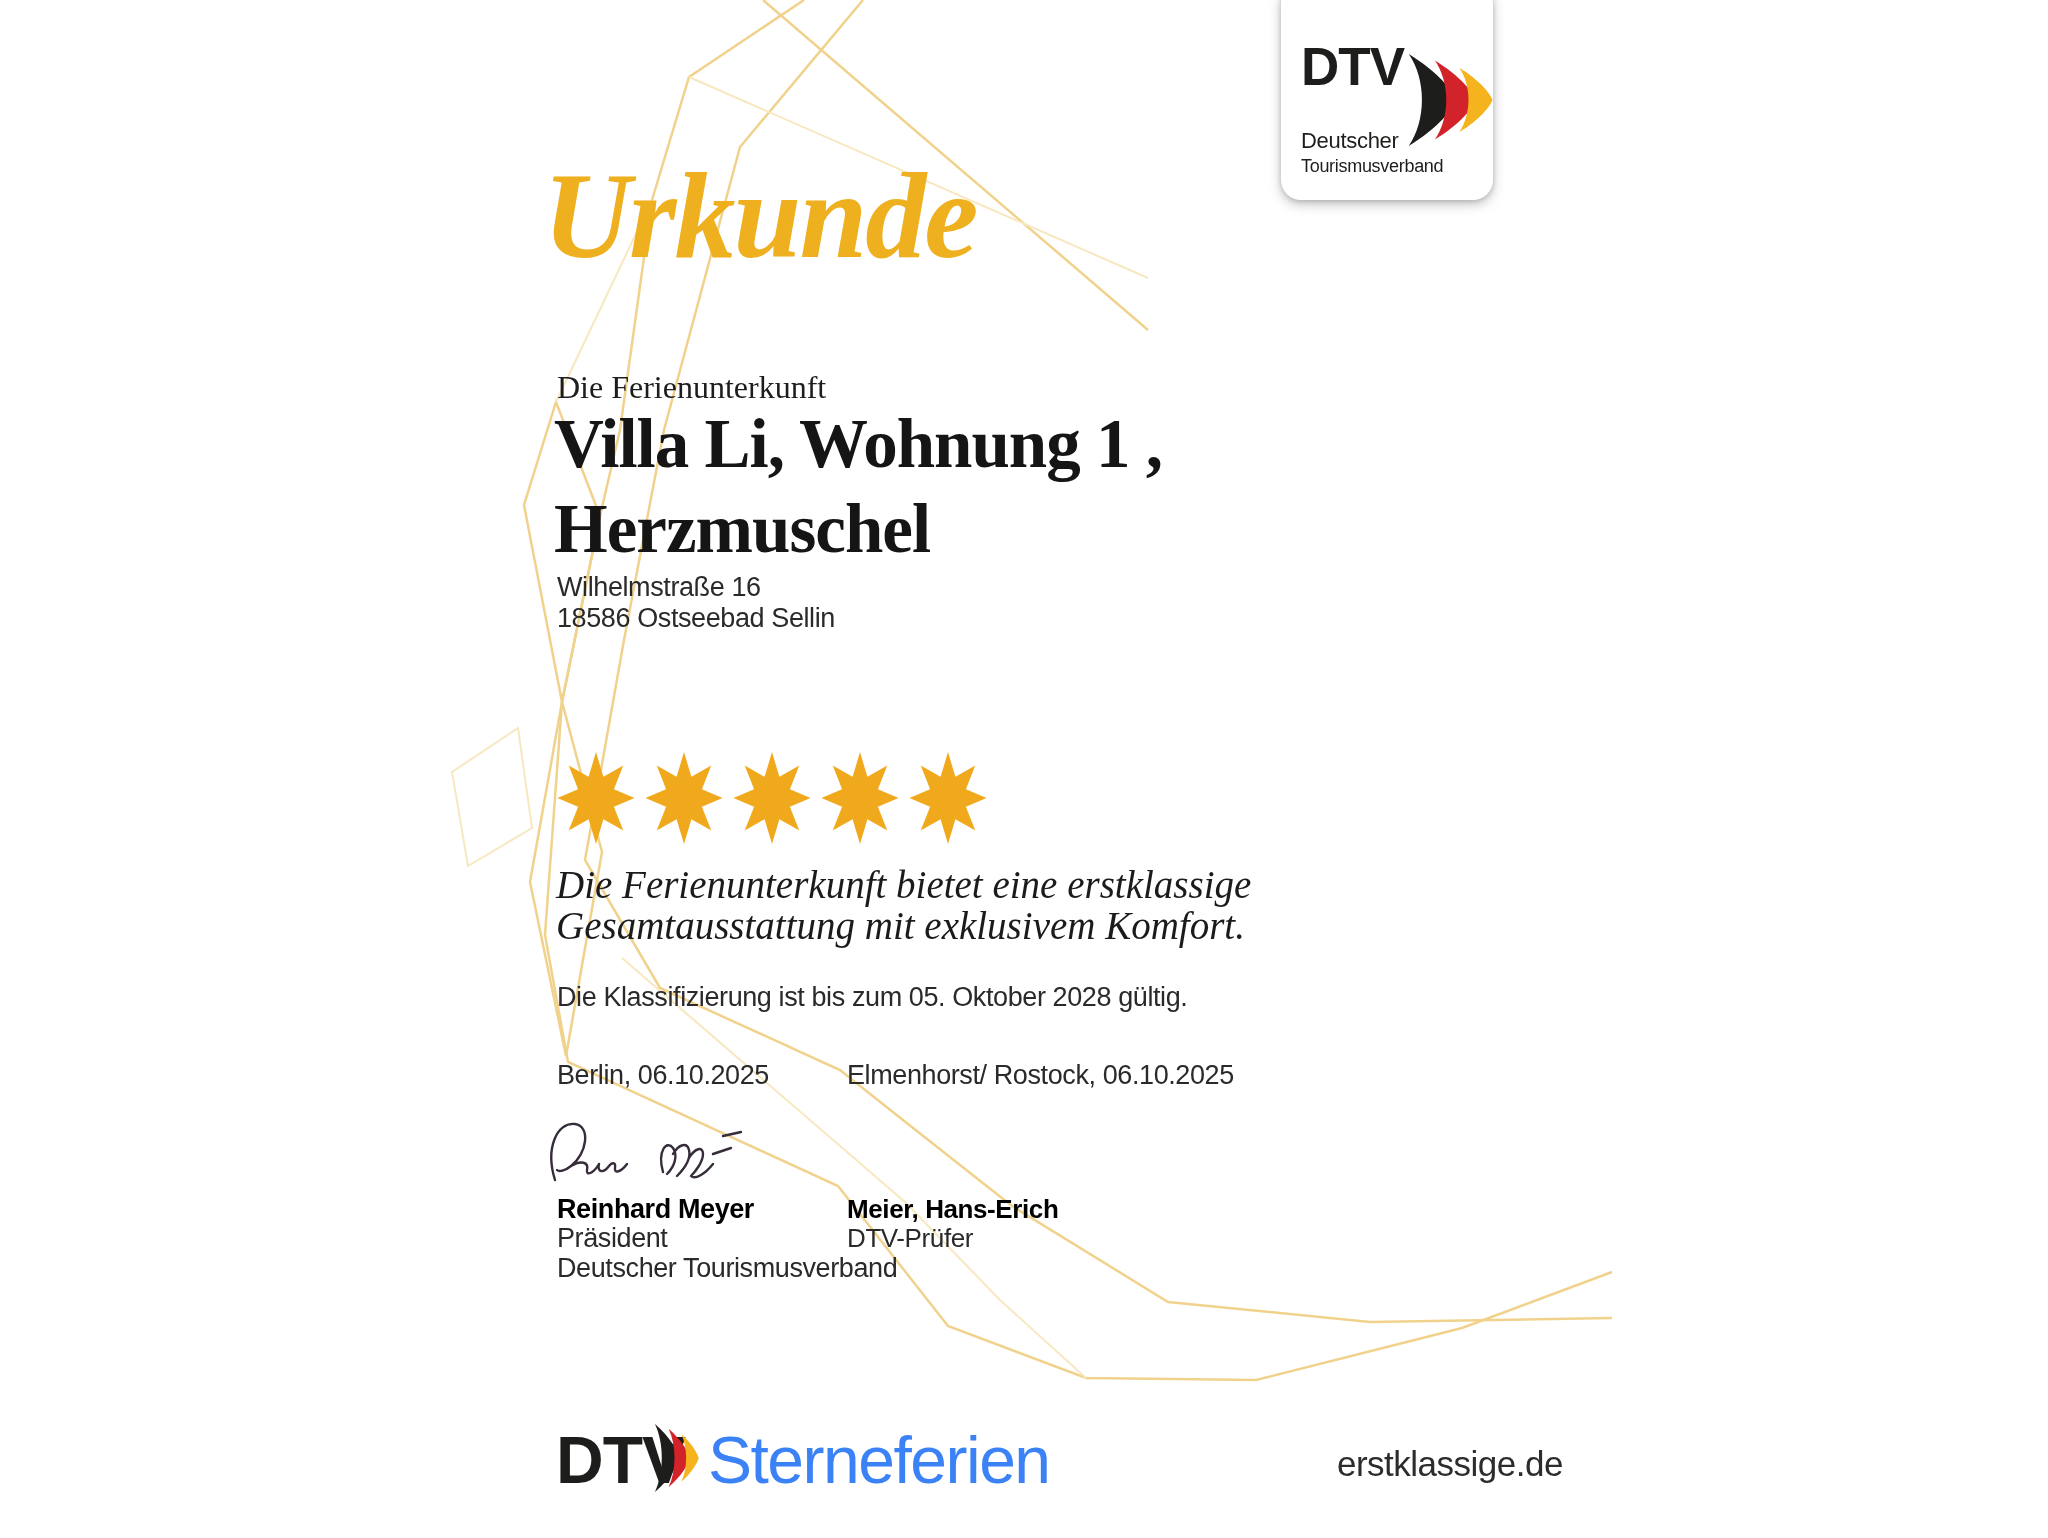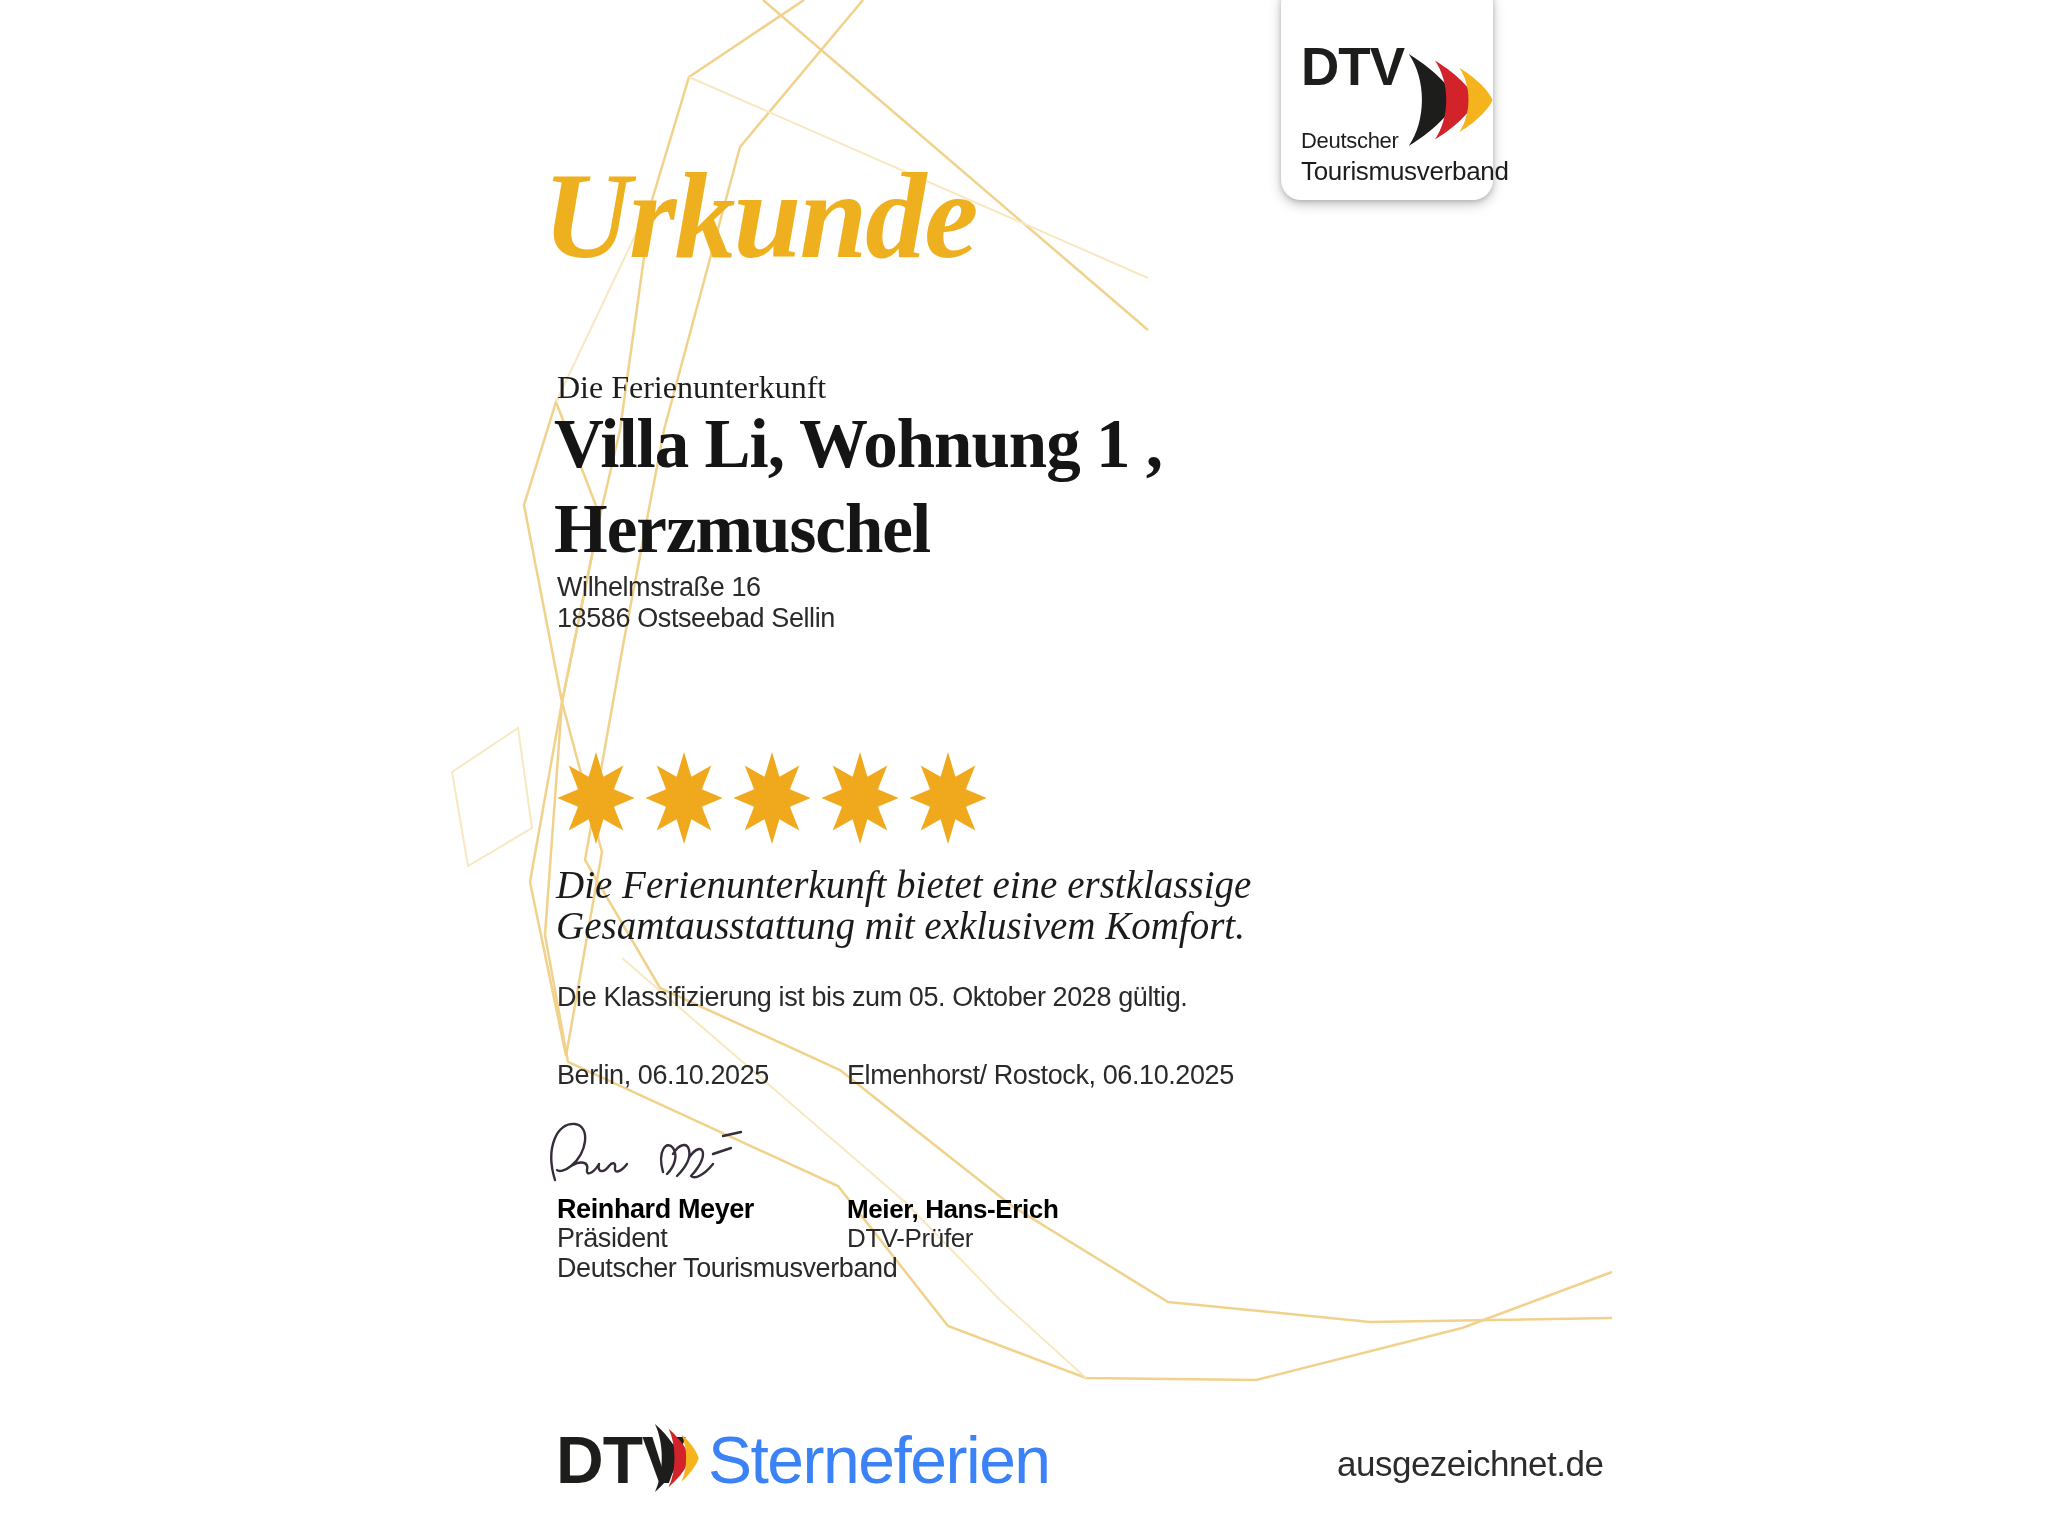--- a/index.html
+++ b/index.html
@@ -13,21 +13,21 @@
   
   .logo-card{
     position:absolute;left:1281px;top:-16px;width:212px;height:216px;background:#ffffff;
     border-radius:20px;box-shadow:0 4px 12px rgba(90,90,90,.38), 0 1px 4px rgba(90,90,90,.25);
     z-index:2;
   }
   .logo-card .dtv{position:absolute;left:20px;top:52px;font-size:53px;font-weight:bold;
     letter-spacing:-1px;color:#1d1d1b;font-family:"Liberation Sans",sans-serif;}
   .logo-card .chev{position:absolute;left:126px;top:70px;}
   .logo-card .l1{position:absolute;left:20px;top:144px;font-size:22px;color:#1d1d1b;letter-spacing:-0.3px;}
-  .logo-card .l2{position:absolute;left:20px;top:172px;font-size:26px;color:#1d1d1b;letter-spacing:-0.3px;}
+  .logo-card .l2{position:absolute;left:20px;top:172px;font-size:18px;color:#1d1d1b;letter-spacing:-0.3px;}
 
   .title{
     position:absolute;left:543px;top:146px;font-family:"Liberation Serif",serif;
     font-style:italic;font-weight:bold;font-size:122px;letter-spacing:-2px;color:#eeb01e;z-index:1;
   }
   .intro{position:absolute;left:557px;top:369px;font-family:"Liberation Serif",serif;font-size:32px;color:#1d1d1d;}
   .prop-name{position:absolute;left:554px;top:402px;font-family:"Liberation Serif",serif;
     font-weight:bold;font-size:69px;line-height:85px;letter-spacing:-1px;color:#151515;}
   .address{position:absolute;left:557px;top:572px;font-size:27px;line-height:31px;color:#2a2a2a;letter-spacing:-0.4px;}
   .statement{position:absolute;left:557px;top:646px;font-family:"Liberation Serif",serif;
@@ -134,15 +134,15 @@
   <div class="sig-right bold" style="top:1194px">Meier, Hans-Erich</div>
   <div class="sig-right" style="top:1223px">DTV-Prüfer</div>
 
   <div class="footer-dtv">DTV</div>
   <svg class="footer-chev" width="46" height="68" viewBox="0 0 100 100" preserveAspectRatio="none">
     <path fill="#1d1d1b" d="M2 0 C 22 28 22 72 2 100 C 36 80 52 60 56 50 C 52 40 36 20 2 0 Z"></path>
     <path fill="#d2232a" transform="translate(30,7) scale(0.86)" d="M2 0 C 22 28 22 72 2 100 C 36 80 52 60 56 50 C 52 40 36 20 2 0 Z"></path>
     <path fill="#f5b31e" transform="translate(58,15) scale(0.70)" d="M2 0 C 22 28 22 72 2 100 C 36 80 52 60 56 50 C 52 40 36 20 2 0 Z"></path>
   </svg>
   <div class="footer-brand">Sterneferien</div>
-  <div class="website">ausgezeichnet.de</div>
+  <div class="website">erstklassige.de</div>
 
 </div>
 
 </body></html>

